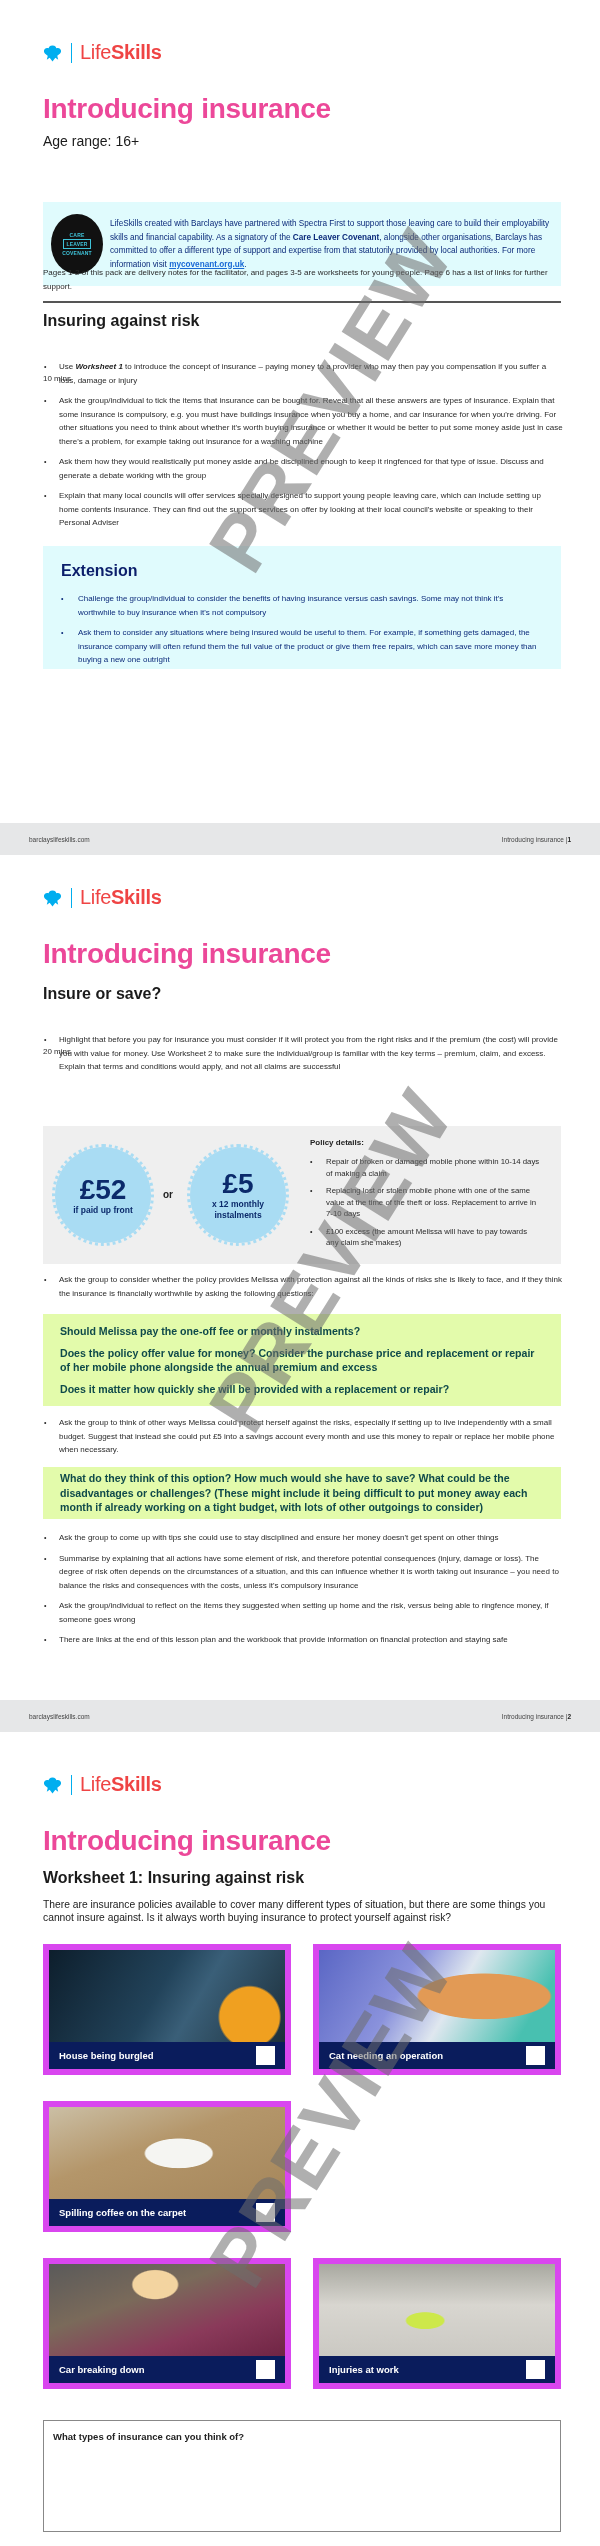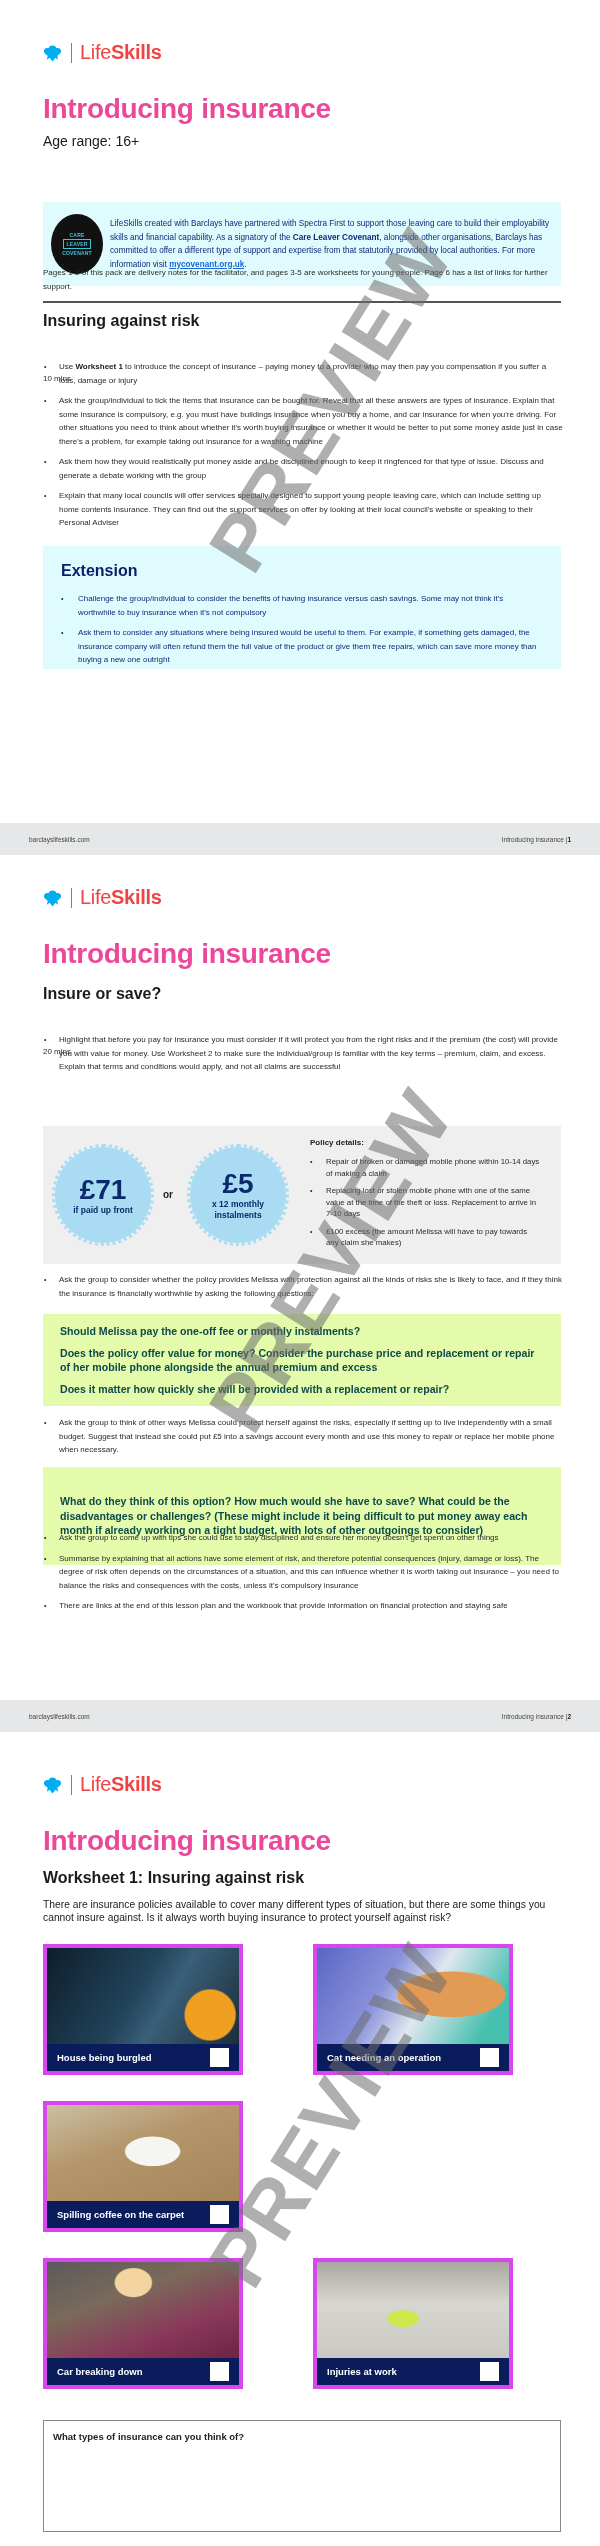--- a/index.html
+++ b/index.html
@@ -25,41 +25,41 @@
   .cov-text { font-size: 8.2px; color: #0b2a7a; line-height: 13.5px; }
   .cov-text b { font-weight: 700; }
   .cov-text a { color: #1a6ad6; text-decoration: underline; font-weight: 700; }
   .intro { left: 43px; width: 520px; font-size: 8px; line-height: 14px; color: #2a2a2a; }
   .rule { left: 43px; width: 518px; height: 1.5px; background: #555; }
   h2 { position: absolute; left: 43px; font-size: 16px; font-weight: 700; color: #1b1b1b; }
   .mins { left: 43px; font-size: 8px; color: #2a2a2a; margin-top: 34px; }
   ul.bl { position: absolute; left: 43px; width: 520px; list-style: none; }
   ul.bl li { position: relative; padding-left: 16px; font-size: 8px; line-height: 13.5px; color: #2a2a2a; margin-bottom: 7px; }
   ul.bl li::before { content: "•"; position: absolute; left: 1px; top: 0; font-size: 7px; }
-  ul.bl li b { font-weight: 700; color: #1b1b1b; }
+  ul.bl li b { font-weight: 700; color: #1b1b1b; font-style: italic; }
   .ext { left: 43px; top: 546px; width: 518px; height: 123px; background: #e0fbfd; padding: 16px 18px; }
   .ext h3 { font-size: 16px; font-weight: 700; color: #0b1e6b; margin-bottom: 12px; }
   .ext ul { list-style: none; }
   .ext li { position: relative; padding-left: 17px; font-size: 8px; line-height: 13.5px; color: #0b2a7a; margin-bottom: 7px; }
   .ext li::before { content: "•"; position: absolute; left: 0; font-size: 7px; }
   .policy { left: 43px; top: 1126px; width: 518px; height: 138px; background: #efefef; }
   .stamp { width: 96px; height: 96px; border-radius: 50%; background: #a9dcf3; position: absolute; display:flex; flex-direction:column; align-items:center; justify-content:center; }
   .stamp::before { content:""; position:absolute; inset:-3px; border-radius:50%; border:3px dotted #a9dcf3; }
   .stamp .amt { font-size: 28px; font-weight: 700; color: #0b2a6b; line-height: 30px; }
   .stamp .desc { font-size: 8.5px; font-weight: 700; color: #0b2a6b; text-align: center; line-height: 11px; }
   .or { font-size: 10px; font-weight: 700; color: #222; }
   .pol-title { font-size: 8px; font-weight: 700; color: #222; }
   .pol-list { list-style: none; width: 230px; }
   .pol-list li { position: relative; padding-left: 16px; font-size: 7.8px; line-height: 11.5px; color: #2a2a2a; margin-bottom: 6px; }
   .pol-list li::before { content: "•"; position: absolute; left: 0; font-size: 7px; }
   .qbox { left: 43px; width: 518px; background: #e3fbab; padding: 10px 17px; }
   .qbox p { font-size: 10.6px; font-weight: 700; color: #0f4a4a; line-height: 14.5px; margin-bottom: 7px; }
   .qbox p:last-child { margin-bottom: 0; }
   .ws-intro { left: 43px; width: 520px; font-size: 10.3px; line-height: 13px; color: #1b1b1b; }
-  .card { position: absolute; width: 200px; height: 131px; border: 4px solid #d946ef; overflow: hidden; }
+  .card { position: absolute; width: 248px; height: 131px; border: 6px solid #d946ef; overflow: hidden; }
   .card .img { position: absolute; left: 0; top: 0; width: 100%; height: 103px; }
   .card .cap { position: absolute; left: 0; bottom: 0; width: 100%; height: 27px; background: #0a1c5c; display: flex; align-items: center; justify-content: space-between; padding: 0 10px; }
   .card .cap span { color: #fff; font-size: 9.5px; font-weight: 700; }
   .card .chk { width: 19px; height: 19px; background: #fff; border: none; cursor: pointer; }
   .answer { left: 43px; top: 2388px; width: 518px; height: 112px; border: 1.5px solid #888; padding: 10px 9px; }
   .answer .q { font-size: 9.5px; font-weight: 700; color: #222; }
   .watermark { position: absolute; font-size: 80px; font-weight: 700; color: rgba(110,110,110,0.55); transform: rotate(-58deg); transform-origin: center; letter-spacing: 2px; pointer-events: none; white-space: nowrap; }
 </style>
 </head>
 <body>
@@ -123,21 +123,21 @@
   <h1 style="top:83px;">Introducing insurance</h1>
   <h2 style="top:130px;">Insure or save?</h2>
   <div class="abs mins" style="top:158px;">20 mins</div>
 
   <ul class="bl" style="top:178px;">
     <li><span>Highlight that before you pay for insurance you must consider if it will protect you from the right risks and if the premium (the cost) will provide you with value for money. Use Worksheet 2 to make sure the individual/group is familiar with the key terms – premium, claim, and excess. Explain that terms and conditions would apply, and not all claims are successful</span></li>
   </ul>
 
   <div class="abs policy" style="top:271px;">
     <div class="stamp" style="left:12px; top:21px;">
-      <div class="amt">£71</div>
+      <div class="amt">£52</div>
       <div class="desc">if paid up front</div>
     </div>
     <div class="abs or" style="left:120px; top:63px;">or</div>
     <div class="stamp" style="left:147px; top:21px;">
       <div class="amt">£5</div>
       <div class="desc" style="width:70px;">x 12 monthly instalments</div>
     </div>
     <div class="abs" style="left:267px; top:12px;">
       <div class="pol-title" style="margin-bottom:9px;">Policy details:</div>
       <ul class="pol-list">
@@ -155,27 +155,28 @@
   <div class="abs qbox" style="top:459px;">
     <p>Should Melissa pay the one-off fee or monthly instalments?</p>
     <p>Does the policy offer value for money? Consider the purchase price and replacement or repair of her mobile phone alongside the annual premium and excess</p>
     <p>Does it matter how quickly she will be provided with a replacement or repair?</p>
   </div>
 
   <ul class="bl" style="top:561px;">
     <li>Ask the group to think of other ways Melissa could protect herself against the risks, especially if setting up to live independently with a small budget. Suggest that instead she could put £5 into a savings account every month and use this money to repair or replace her mobile phone when necessary.</li>
   </ul>
 
-  <div class="abs qbox" style="top:612px; padding:27px 17px;">
+  <div class="abs qbox" style="top:612px; padding:4px 17px;">
     <p>What do they think of this option? How much would she have to save? What could be the disadvantages or challenges? (These might include it being difficult to put money away each month if already working on a tight budget, with lots of other outgoings to consider)</p>
   </div>
 
   <ul class="bl" style="top:676px;">
     <li>Ask the group to come up with tips she could use to stay disciplined and ensure her money doesn't get spent on other things</li>
     <li>Summarise by explaining that all actions have some element of risk, and therefore potential consequences (injury, damage or loss). The degree of risk often depends on the circumstances of a situation, and this can influence whether it is worth taking out insurance – you need to balance the risks and consequences with the costs, unless it's compulsory insurance</li>
+    <li>Ask the group/individual to reflect on the items they suggested when setting up home and the risk, versus being able to ringfence money, if someone goes wrong</li>
     <li>There are links at the end of this lesson plan and the workbook that provide information on financial protection and staying safe</li>
   </ul>
 </div>
 <div class="footer">
   <span>barclayslifeskills.com</span>
   <span class="pg"><span>Introducing insurance |</span><b>2</b></span>
 </div>
 
 <div class="page page3">
   <div class="abs logo" style="top:41px;">

